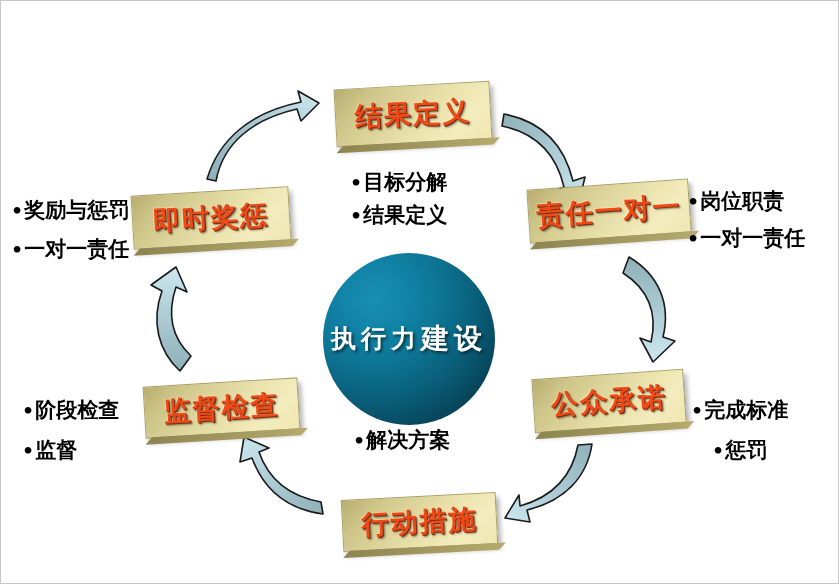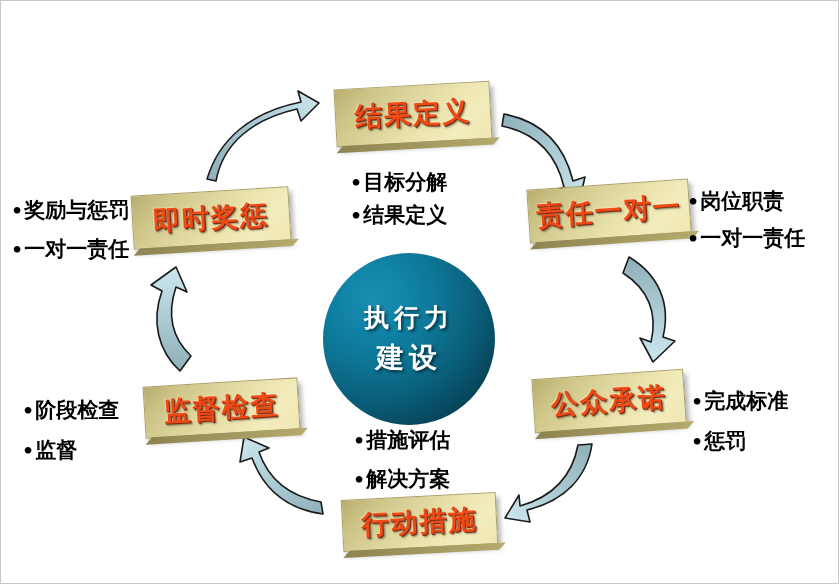--- a/index.html
+++ b/index.html
@@ -30,21 +30,21 @@
     border-radius: 50%;
     background: radial-gradient(circle at 30% 26%,
         #1b8fb0 0%,
         #1184a8 18%,
         #0d7594 38%,
         #0a5f7b 58%,
         #07485e 76%,
         #06303f 92%,
         #052630 100%);
     display: flex;
-    flex-direction: column;
+    flex-direction: row;
     align-items: center;
     justify-content: center;
     z-index: 6;
   }
   .center-line {
     color: #ffffff;
     font-size: 25px;
     font-weight: bold;
     letter-spacing: 5px;
     line-height: 1.5;
@@ -121,21 +121,21 @@
     white-space: nowrap;
     font-family: "DejaVu Serif", "Liberation Serif", serif;
   }
   .bullets .b-item::before {
     content: "\2022";
     margin-right: 1px;
     font-size: 19px;
   }
   #bullets-top        { left: 349px; top: 165px; text-align: center; }
   #bullets-right-top  { left: 686px; top: 182px; line-height: 1.75; }
-  #bullets-right-bot  { left: 690px; top: 380px; line-height: 1.9; }
+  #bullets-right-bot  { left: 690px; top: 389px; line-height: 1.9; text-align: center; }
   #bullets-bottom     { left: 352px; top: 420px; line-height: 1.85; }
   #bullets-left-bot   { left:  21px; top: 389px; line-height: 1.9; }
   #bullets-left-top   { left:  10px; top: 190px; line-height: 1.85; }
 
   
   .arrow-layer {
     position: absolute;
     left: 0; top: 0;
     width: 839px; height: 584px;
     z-index: 4;
@@ -252,21 +252,20 @@
     <div class="b-item">完成标准</div>
     <div class="b-item">惩罚</div>
   </div>
 
   <div class="plate" id="plate-bottom">
     <div class="plate-face">
       <span class="plate-text">行动措施</span>
     </div>
   </div>
   <div class="bullets" id="bullets-bottom">
-    <div class="b-item">措施评估</div>
     <div class="b-item">解决方案</div>
   </div>
 
   <div class="plate" id="plate-left-bot">
     <div class="plate-face">
       <span class="plate-text">监督检查</span>
     </div>
   </div>
   <div class="bullets" id="bullets-left-bot">
     <div class="b-item">阶段检查</div>

